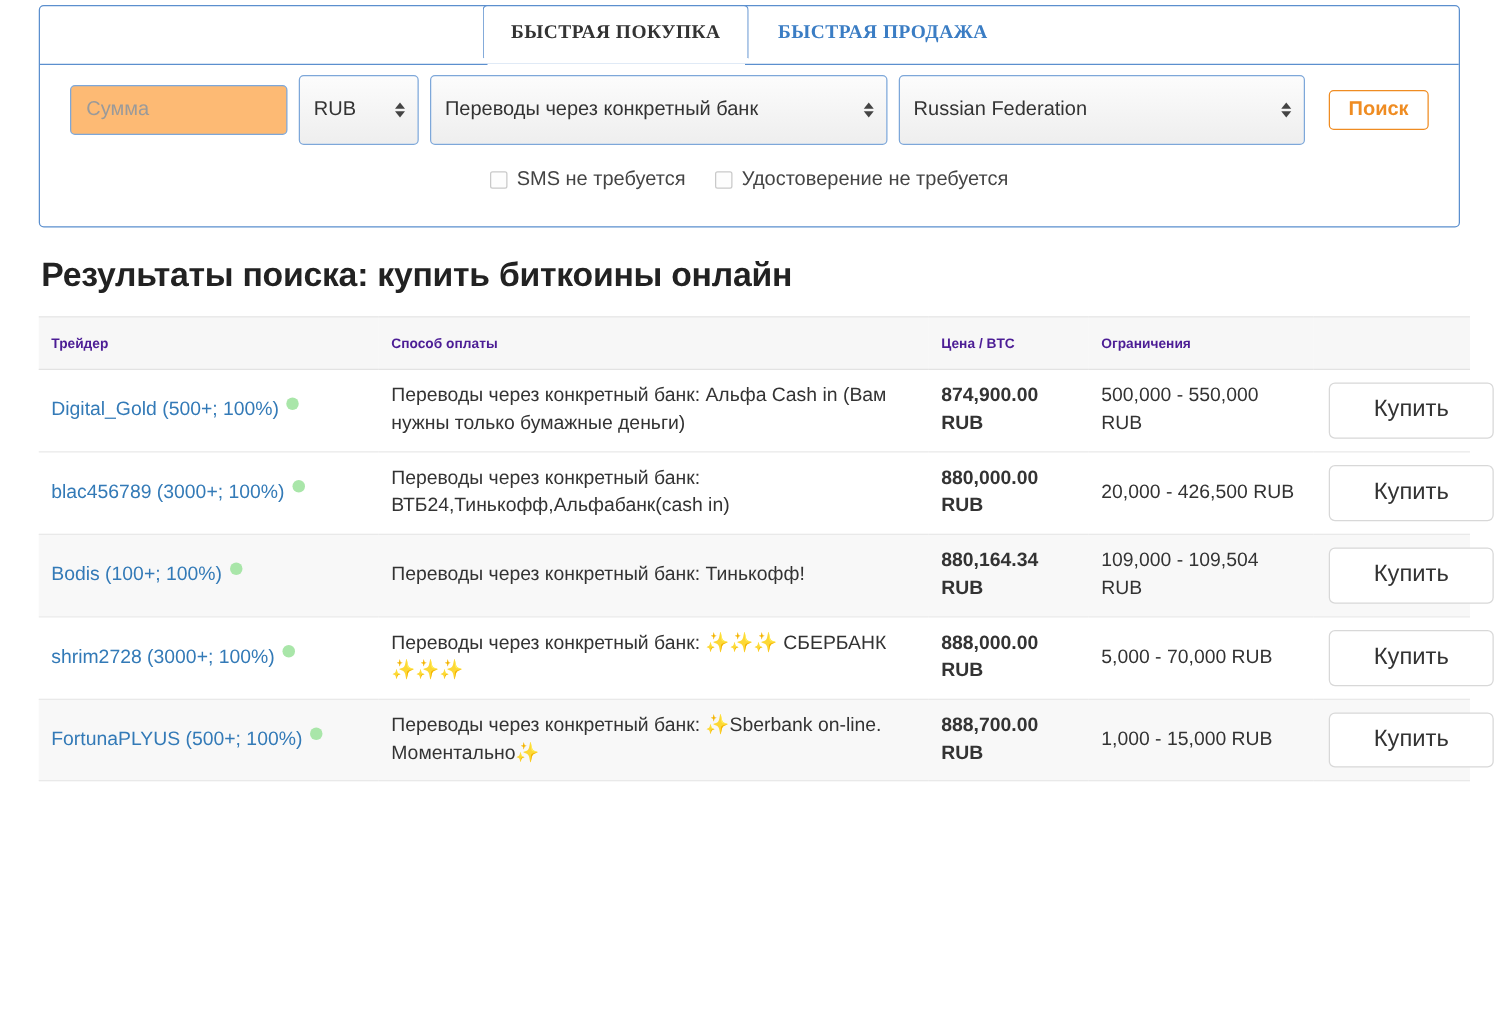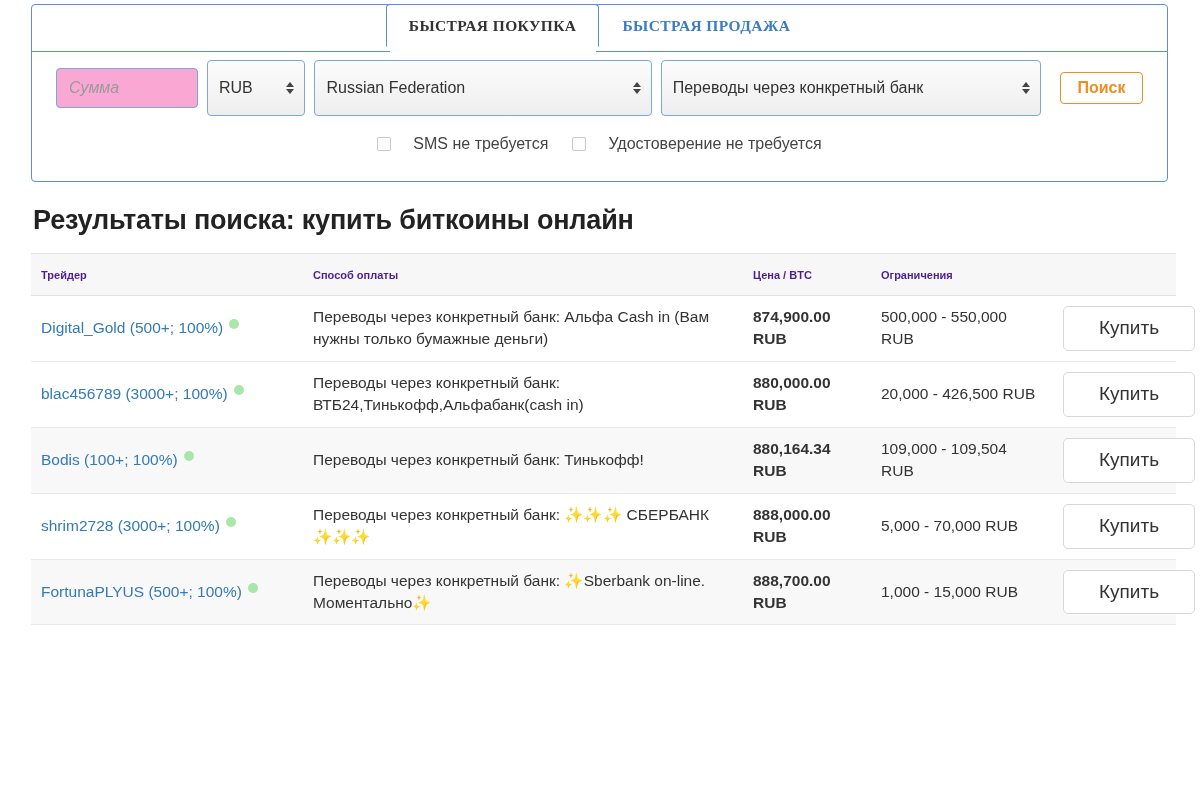--- a/index.html
+++ b/index.html
@@ -84,32 +84,31 @@
     width: 100%;
     height: 70px;
     display: flex;
     align-items: center;
     padding: 0 24px;
     box-sizing: border-box;
     gap: 9px;
   }
 
   .amount-input {
-    width: 142px;
+    width: 174px;
     height: 40px;
     border: 1px solid #7da7d9;
     border-radius: 4px;
     box-sizing: border-box;
     font-size: 16px;
     font-family: "Liberation Sans", sans-serif;
     color: #555555;
     padding: 0 12px;
-    background: #f9a8d4;
+    background: #fdba74;
     outline: none;
-    font-style: italic;
   }
   .amount-input::placeholder { color: #9a9a9a; }
 
   .sel {
     position: relative;
     height: 56px;
     border: 1px solid #7da7d9;
     border-radius: 4px;
     box-sizing: border-box;
     background: linear-gradient(#fcfcfc, #eeeeee);
@@ -169,21 +168,21 @@
     display: flex;
     justify-content: center;
     align-items: center;
     gap: 24px;
     font-size: 16px;
     color: #444444;
   }
   .chk {
     display: flex;
     align-items: center;
-    gap: 22px;
+    gap: 7px;
     cursor: pointer;
   }
   .chk .box {
     width: 14px;
     height: 14px;
     border: 1px solid #c9c9c9;
     border-radius: 2px;
     background: #fdfdfd;
     box-sizing: border-box;
     display: inline-block;
@@ -299,30 +298,30 @@
     <input class="amount-input" type="text" placeholder="Сумма" style="">
 
     <div class="sel currency">
       <span>RUB</span>
       <span class="spin">
           <i class="up"></i>
           <i class="down"></i>
         </span>
     </div>
 
-    <div class="sel country">
-      <span>Russian Federation</span>
+    <div class="sel method">
+      <span>Переводы через конкретный банк</span>
       <span class="spin">
           <i class="up"></i>
           <i class="down"></i>
         </span>
     </div>
 
-    <div class="sel method">
-      <span>Переводы через конкретный банк</span>
+    <div class="sel country">
+      <span>Russian Federation</span>
       <span class="spin">
           <i class="up"></i>
           <i class="down"></i>
         </span>
     </div>
 
     <button class="search-btn">Поиск</button>
   </div>
 
   <div class="checkrow">

